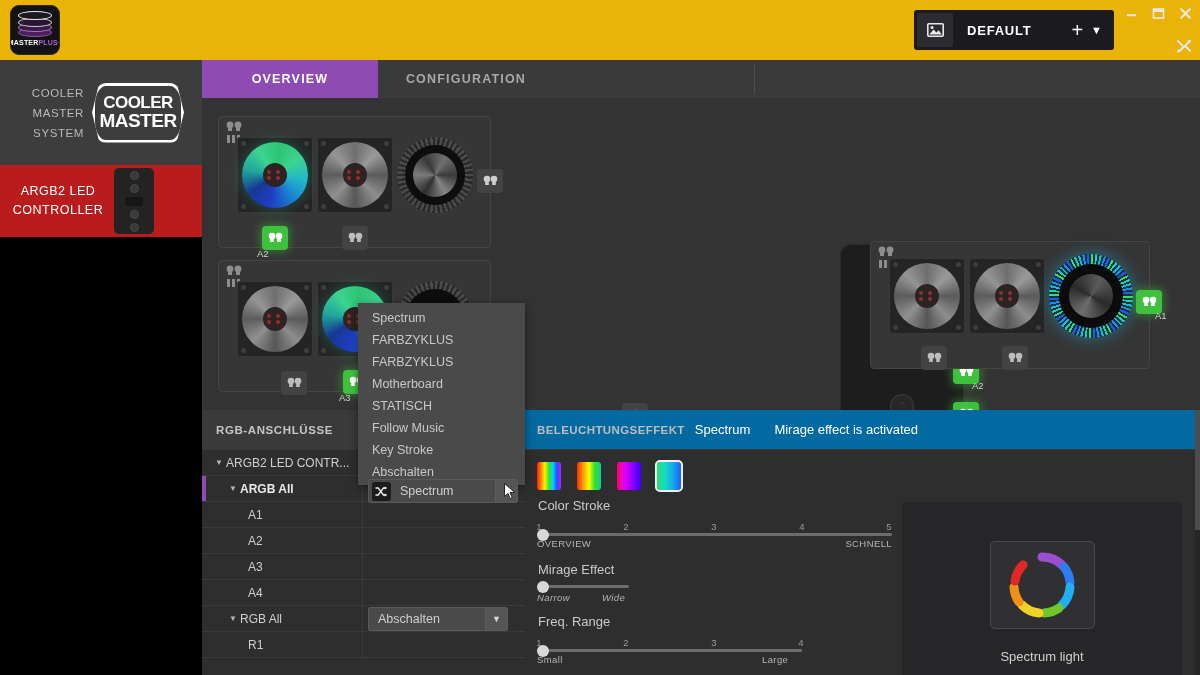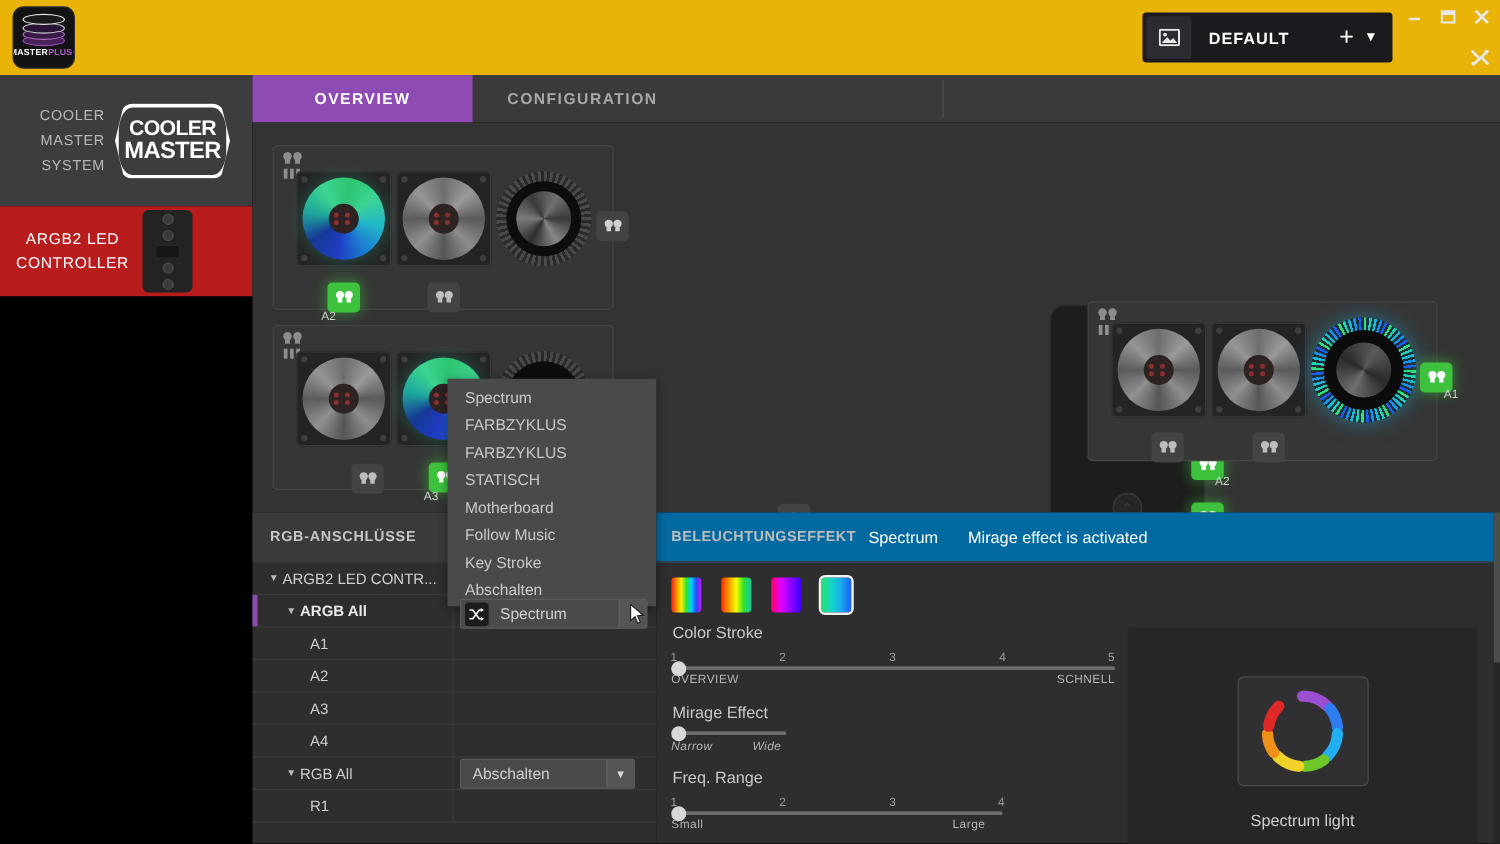--- a/index.html
+++ b/index.html
@@ -658,22 +658,22 @@
     <div class="combo" style="left:166px; top:197px; width:140px;">
       <span class="label">Abschalten</span>
       <span class="arrowbtn">▼</span>
     </div>
   </div>
 
   <div class="dropdown-menu">
     <div class="dd-item">Spectrum</div>
     <div class="dd-item">FARBZYKLUS</div>
     <div class="dd-item">FARBZYKLUS</div>
+    <div class="dd-item">Motherboard</div>
     <div class="dd-item">STATISCH</div>
-    <div class="dd-item">Motherboard</div>
     <div class="dd-item">Follow Music</div>
     <div class="dd-item">Key Stroke</div>
     <div class="dd-item">Abschalten</div>
   </div>
 
   <div class="combo" style="left:368px; top:479px; width:150px; z-index:55;">
     <span class="shuffle-chip">
       <svg width="13" height="11" viewBox="0 0 13 11">
         <path d="M0.5 2 H3.2 L8.4 9 H11.2" stroke="#f0f0f0" stroke-width="1.3" fill="none"></path>
         <path d="M0.5 9 H3.2 L8.4 2 H11.2" stroke="#f0f0f0" stroke-width="1.3" fill="none"></path>

